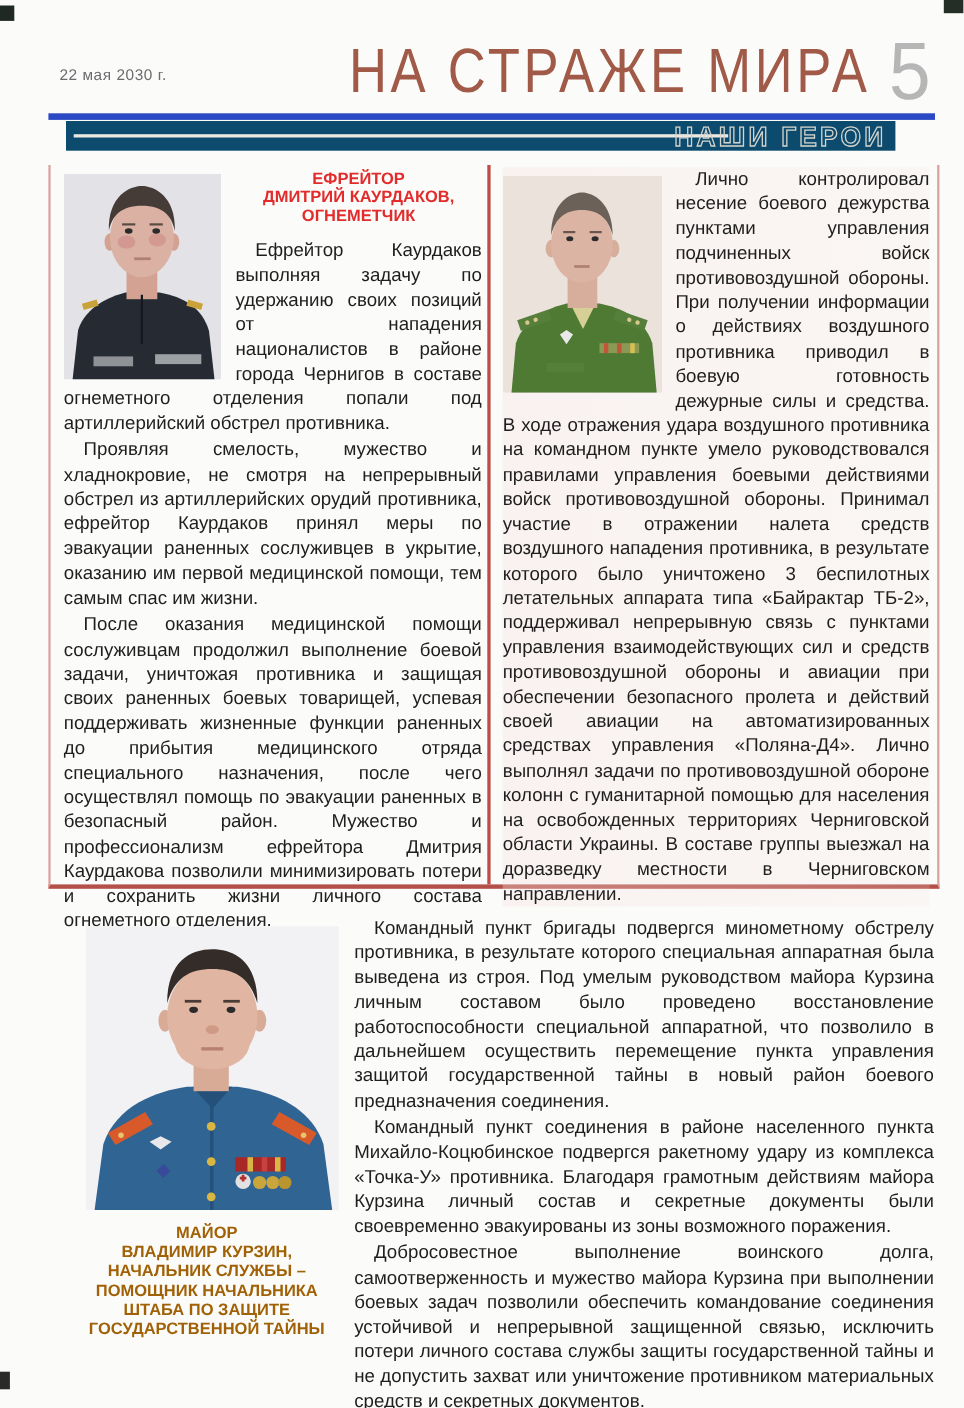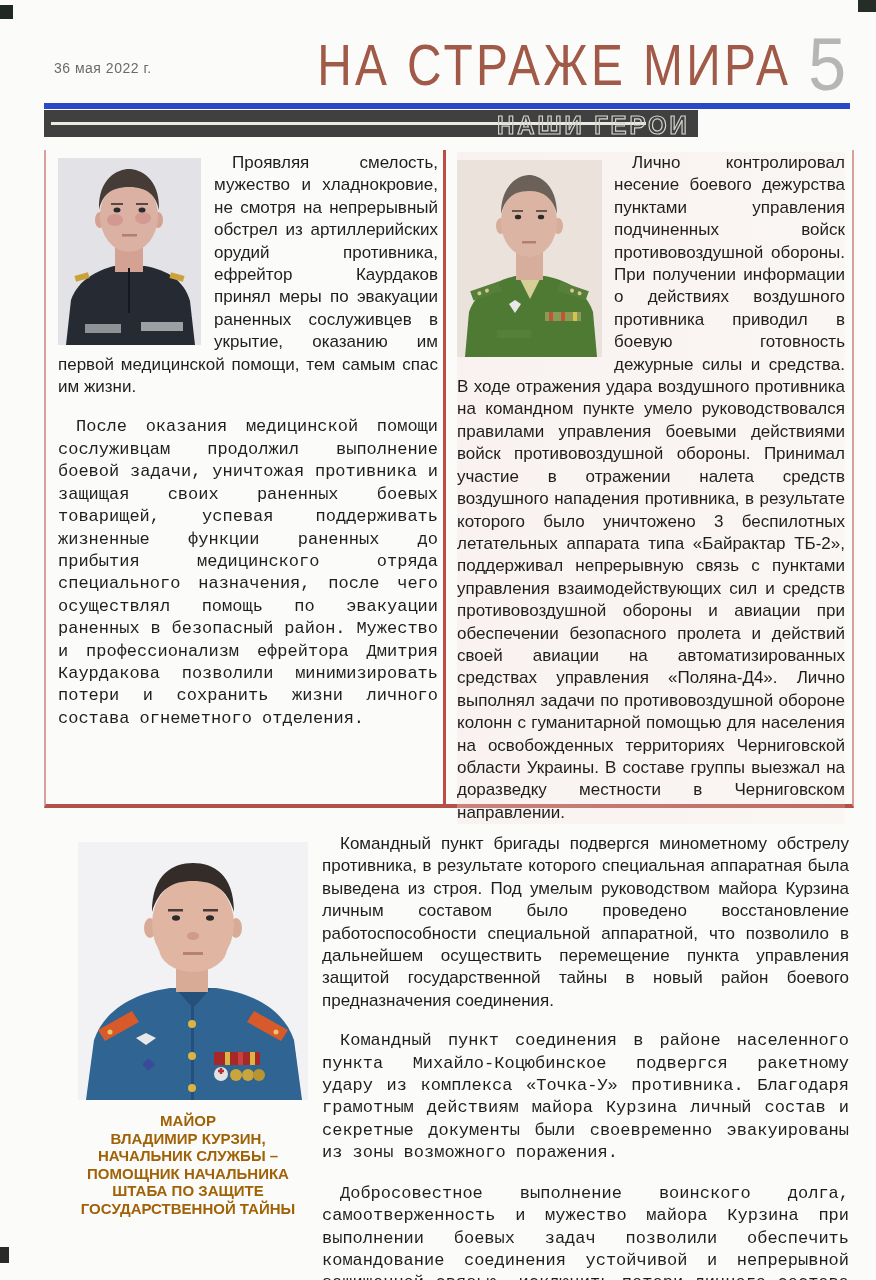--- a/index.html
+++ b/index.html
@@ -11,55 +11,55 @@
   }
   .corner{position:absolute;}
   
   .date{position:absolute;left:54px;top:60px;font-size:14px;color:#6b6b6f;letter-spacing:.5px;filter:blur(.3px);}
   .masthead{position:absolute;left:0;right:40px;top:32px;text-align:right;}
   .masthead span{display:inline-block;transform:scaleX(.84);transform-origin:center;
     font-size:57px;letter-spacing:4px;color:#a15a48;font-weight:400;filter:blur(.2px);}
   .pagenum{position:absolute;right:30px;top:22px;font-size:74px;color:#b6b6b6;font-weight:400;
     transform:scaleX(.92);transform-origin:right top;}
   .blue-rule{position:absolute;left:44px;width:806px;top:103px;height:6px;background:#2b49c4;}
-  .section-bar{position:absolute;left:44px;width:654px;top:110px;height:27px;background:#404040;}
+  .section-bar{position:absolute;left:60px;width:754px;top:110px;height:27px;background:#0c4a6e;}
   .section-bar .white-rule{position:absolute;left:7px;width:595px;top:12px;height:3px;background:#ebe9e2;}
   .section-bar .section-label{
     position:absolute;right:8px;top:1px;font-size:25px;letter-spacing:3px;font-weight:700;
     color:#d2d2ca;-webkit-text-fill-color:transparent;-webkit-text-stroke:1.2px #d4d4cc;
     transform:scaleX(.96);transform-origin:right center;}
   
   .columns-frame{position:absolute;left:44px;top:150px;width:806px;height:654px;
     border-left:2px solid #daa09a;border-right:2px solid #daa09a;border-bottom:4px solid #b35048;}
   .center-rule{position:absolute;left:397px;top:0;bottom:0;width:3px;background:#bf4c46;}
   .col{position:absolute;top:2px;}
   .col-left{left:12px;width:380px;}
   .col-right{left:411px;width:388px;background:linear-gradient(to right,rgba(244,224,222,.35),rgba(244,224,222,.18));}
   .article-heading{font-size:15px;line-height:17px;font-weight:700;color:#e22c2c;
     text-align:center;white-space:pre-line;margin:0 0 12px 0;padding-top:2px;}
   .body-text{font-size:17px;line-height:22.4px;color:#1e1e1e;text-align:justify;margin:0;}
-  .body-text + .body-text{margin-top:18px;font-family:Liberation Mono, monospace;}
+  .body-text + .body-text{margin-top:2px;}
   .indent{text-indent:18px;}
   .photo{display:block;}
   .float-photo-left{float:left;margin:6px 13px 6px 0;}
   .float-photo-right-col{float:left;margin:8px 12px 4px 0;}
   
   .bottom-photo{position:absolute;left:78px;top:842px;}
   .bottom-caption{position:absolute;left:52px;top:1112px;width:272px;text-align:center;
     font-size:15px;line-height:17.5px;font-weight:700;color:#a16207;white-space:pre-line;}
   .bottom-text{position:absolute;left:322px;top:833px;width:527px;}
 </style>
 </head>
 <body>
 
 <div class="corner" style="left:0;top:5px;width:13px;height:14px;background:#1f2822;"></div>
 <div class="corner" style="right:0;top:0;width:18px;height:12px;background:#242e27;"></div>
 <div class="corner" style="left:0;top:1247px;width:9px;height:16px;background:#2a2a28;"></div>
 
-<div class="date">36 мая 2022 г.</div>
+<div class="date">22 мая 2030 г.</div>
 <div class="masthead"><span>НА СТРАЖЕ МИРА</span></div>
 <div class="pagenum">5</div>
 <div class="blue-rule"></div>
 <div class="section-bar">
   <div class="white-rule"></div>
   <div class="section-label">НАШИ ГЕРОИ</div>
 </div>
 
 <div class="columns-frame">
   <div class="center-rule"></div>
@@ -79,20 +79,24 @@
       <ellipse cx="84" cy="52" rx="3.5" ry="2.5" fill="#2b2b2b"></ellipse>
       <rect x="53" y="45" width="12" height="2" fill="#5a4a44"></rect>
       <rect x="78" y="45" width="12" height="2" fill="#5a4a44"></rect>
       <rect x="64" y="76" width="15" height="2.5" fill="#b08074"></rect>
       <rect x="70" y="110" width="2" height="45" fill="#15181f"></rect>
       <rect x="17" y="116" width="14" height="6" fill="#caa23a" transform="rotate(-16 24 119)"></rect>
       <rect x="112" y="116" width="14" height="6" fill="#caa23a" transform="rotate(16 119 119)"></rect>
       <rect x="27" y="166" width="36" height="9" fill="#8e9296"></rect>
       <rect x="83" y="164" width="42" height="9" fill="#9aa0a4"></rect>
     </svg>
+    <h2 class="article-heading">ЕФРЕЙТОР
+ДМИТРИЙ КАУРДАКОВ,
+ОГНЕМЕТЧИК</h2>
+    <p class="body-text indent">Ефрейтор Каурдаков выполняя задачу по удержанию своих позиций от нападения националистов в районе города Чернигов в составе огнеметного отделения попали под артиллерийский обстрел противника.</p>
     <p class="body-text indent">Проявляя смелость, мужество и хладнокровие, не смотря на непрерывный обстрел из артиллерийских орудий противника, ефрейтор Каурдаков принял меры по эвакуации раненных сослуживцев в укрытие, оказанию им первой медицинской помощи, тем самым спас им жизни.</p>
     <p class="body-text indent">После оказания медицинской помощи сослуживцам продолжил выполнение боевой задачи, уничтожая противника и защищая своих раненных боевых товарищей, успевая поддерживать жизненные функции раненных до прибытия медицинского отряда специального назначения, после чего осуществлял помощь по эвакуации раненных в безопасный район. Мужество и профессионализм ефрейтора Дмитрия Каурдакова позволили минимизировать потери и сохранить жизни личного состава огнеметного отделения.</p>
   </div>
 
   <div class="col col-right">
     <svg class="photo float-photo-right-col" width="145" height="197" viewBox="0 0 145 197">
       <rect width="145" height="197" fill="#ece2dc"></rect>
       <path d="M8,197 L12,152 C20,129 42,120 58,116 L88,116 C108,120 128,129 136,152 L140,197 Z" fill="#4e7a33"></path>
       <polygon points="62,117 73,139 84,117" fill="#d6cf96"></polygon>
       <rect x="59" y="90" width="27" height="30" fill="#d7ad9c"></rect>

